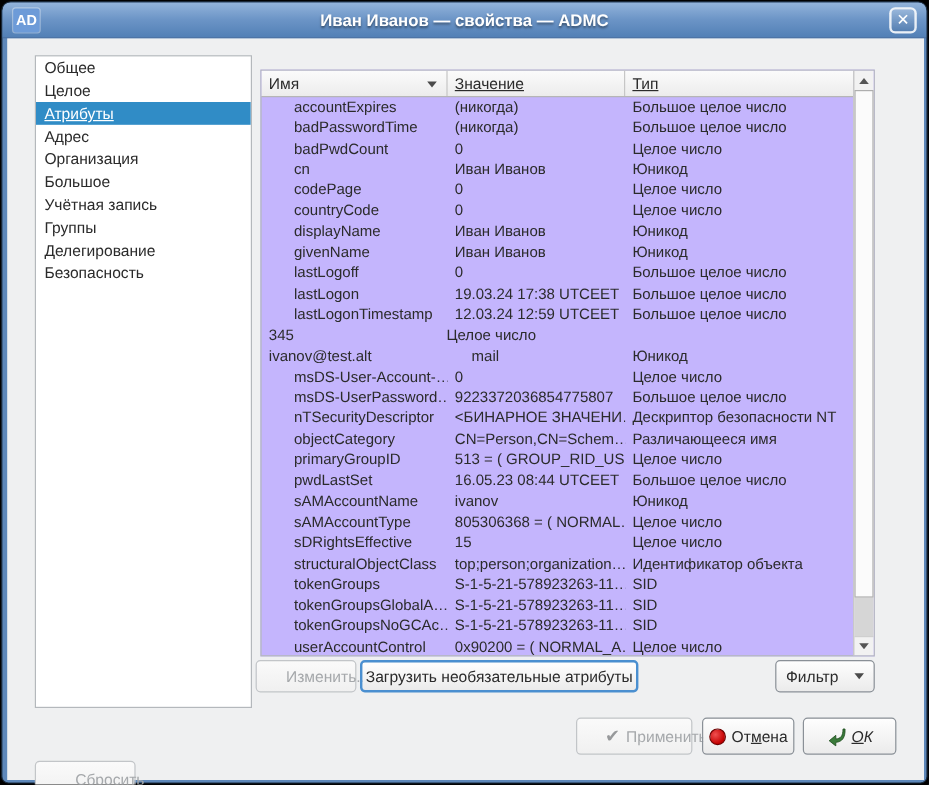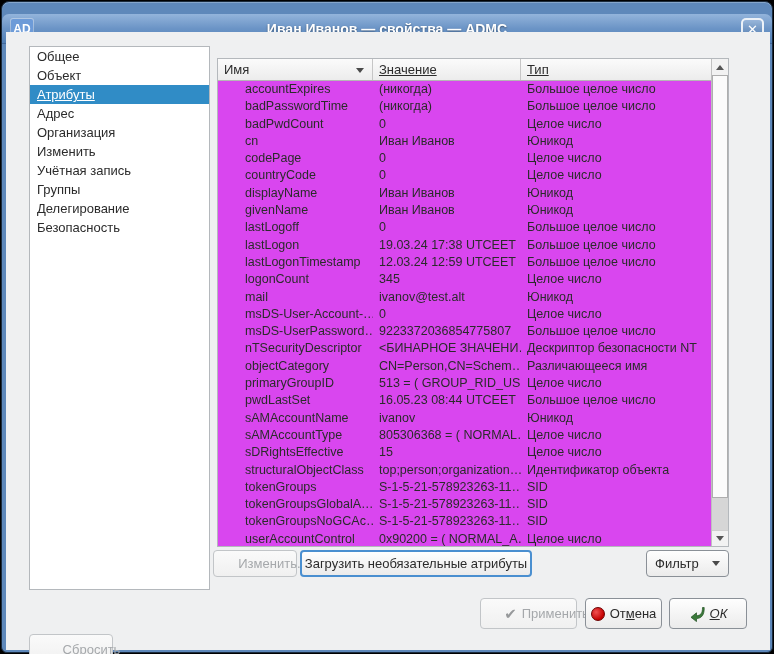--- a/index.html
+++ b/index.html
@@ -1,21 +1,21 @@
 <!DOCTYPE html>
 <html><head>
 <meta charset="utf-8">
 <style>
   html,body{margin:0;padding:0;background:#000;}
   *{box-sizing:border-box;font-family:"Liberation Sans","DejaVu Sans",sans-serif;}
   #stage{position:relative;width:774px;height:654px;background:#000;overflow:hidden;}
   .window{position:absolute;left:1px;top:1px;width:772px;height:652px;
     background:#5e88ba;border:1px solid #1b2b3d;border-radius:8px 8px 6px 6px;
     box-shadow:inset 0 1px 0 rgba(255,255,255,.25);}
-  .titlebar{position:absolute;left:0;top:12px;right:0;height:30px;
+  .titlebar{position:absolute;left:0;top:0;right:0;height:30px;
     background:linear-gradient(180deg,#93b4db 0%,#6b94c6 50%,#5280b6 100%);
     border-radius:7px 7px 0 0;border-bottom:1px solid #44699a;
     display:flex;align-items:center;}
   .app-badge{position:absolute;left:9px;top:5px;width:22px;height:20px;
     background:#6d9bd8;border-radius:2px;color:#fff;font-weight:bold;font-size:12px;
     display:flex;align-items:center;justify-content:center;
     box-shadow:0 0 0 1px rgba(255,255,255,.35);}
   .title{flex:1;text-align:center;color:#fff;font-weight:bold;font-size:14px;
     text-shadow:0 1px 2px rgba(0,0,0,.45);}
   .close-btn{position:absolute;right:8px;top:4px;width:23px;height:22px;
@@ -26,21 +26,21 @@
 
   
   .sidebar{position:absolute;left:23px;top:14px;width:181px;height:544px;
     background:#fff;border:1px solid #b4b8bc;overflow:hidden;}
   .side-item{height:19px;line-height:19px;padding-left:7px;font-size:13px;color:#2b2b2b;
     white-space:nowrap;cursor:pointer;}
   .side-item.selected{background:#308cc6;color:#fff;text-decoration:underline;}
 
   
   .table-frame{position:absolute;left:211px;top:26px;width:512px;height:489px;
-    background:#d946ef;border:1px solid #b4b8bc;}
+    background:#c4b5fd;border:1px solid #b4b8bc;}
   .thead{position:absolute;left:0;top:0;right:17px;height:22px;display:flex;
     background:linear-gradient(180deg,#fbfbfb,#ececec);border-bottom:1px solid #b6b6b6;}
   .hcell{font-size:13px;color:#2b2b2b;line-height:21px;padding-left:6px;position:relative;
     border-right:1px solid #c6c6c6;white-space:nowrap;cursor:pointer;}
   .hcell.c1{width:155px;}
   .hcell.c2{width:148px;text-decoration:underline;}
   .hcell.c3{flex:1;border-right:none;text-decoration:underline;}
   .sort-arrow{position:absolute;right:8px;top:9px;width:0;height:0;
     border-left:4px solid transparent;border-right:4px solid transparent;border-top:5px solid #4a4a4a;}
   .rows{position:absolute;left:0;top:22px;right:17px;bottom:0;overflow:hidden;}
@@ -97,29 +97,29 @@
       <div class="title">Иван Иванов — свойства — ADMC</div>
       <div class="close-btn">✕</div>
     </div>
 
     <div class="body">
 
       <div class="sidebar">
 
           <div class="side-item">Общее</div>
 
-          <div class="side-item">Объект</div>
+          <div class="side-item">Целое</div>
 
           <div class="side-item selected">Атрибуты</div>
 
           <div class="side-item">Адрес</div>
 
           <div class="side-item">Организация</div>
 
-          <div class="side-item">Изменить</div>
+          <div class="side-item">Большое</div>
 
           <div class="side-item">Учётная запись</div>
 
           <div class="side-item">Группы</div>
 
           <div class="side-item">Делегирование</div>
 
           <div class="side-item">Безопасность</div>
         </div>
 
@@ -195,28 +195,27 @@
               <div class="cell type">Большое целое число</div>
             </div>
 
             <div class="row">
               <div class="cell name">lastLogonTimestamp</div>
               <div class="cell value">12.03.24 12:59 UTCEET</div>
               <div class="cell type">Большое целое число</div>
             </div>
 
             <div class="row">
-              <div class="cell name">logonCount</div>
               <div class="cell value">345</div>
               <div class="cell type">Целое число</div>
             </div>
 
             <div class="row">
+              <div class="cell value">ivanov@test.alt</div>
               <div class="cell name">mail</div>
-              <div class="cell value">ivanov@test.alt</div>
               <div class="cell type">Юникод</div>
             </div>
 
             <div class="row">
               <div class="cell name">msDS-User-Account-…</div>
               <div class="cell value">0</div>
               <div class="cell type">Целое число</div>
             </div>
 
             <div class="row">

